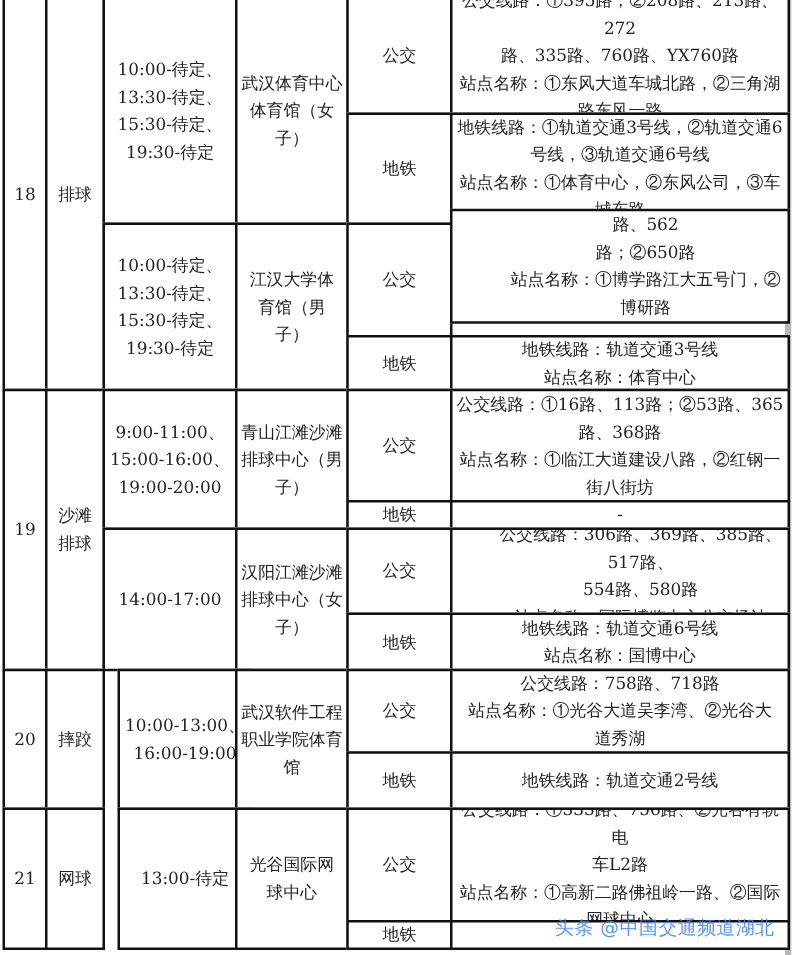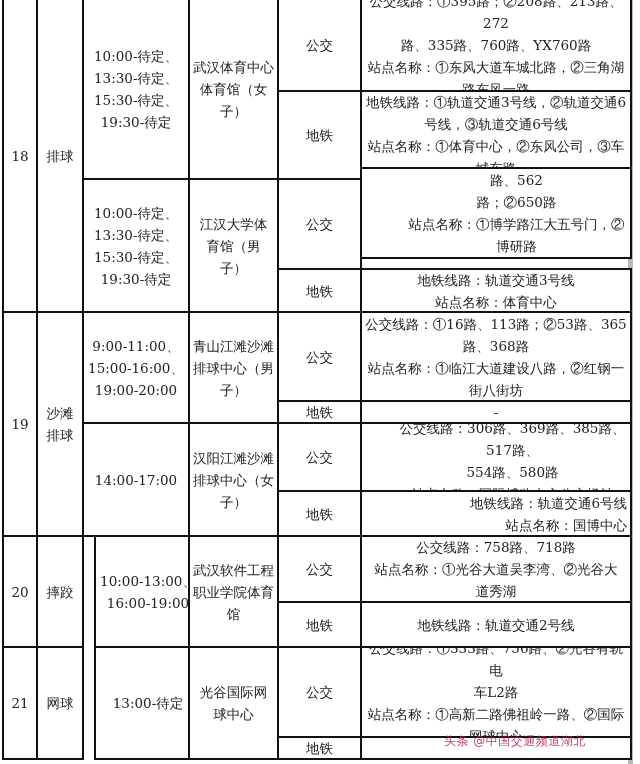--- a/index.html
+++ b/index.html
@@ -5,21 +5,21 @@
   html, body { margin:0; padding:0; background:#ffffff; }
   body { width:640px; height:764px; overflow:hidden; position:relative;
          font-family:"DejaVu Serif","Liberation Serif",serif; color:#222; }
   .shadow { position:absolute; left:628px; top:0; width:5px; height:764px; background:#b8b8b8; }
   .cell { position:absolute; box-sizing:border-box; border:2px solid #111;
           display:flex; align-items:center; justify-content:center; text-align:center;
           font-size:13.5px; line-height:22px; padding:0 3px; overflow:hidden; background:#fff; }
   .cell.lines { flex-direction:column; }
   .cell span { display:block; }
   .sans { font-family:"DejaVu Sans","Liberation Sans",sans-serif; }
-  .watermark { position:absolute; left:444px; top:733px; font-size:12px; color:#be185d;
+  .watermark { position:absolute; left:444px; top:733px; font-size:15px; color:#3b82f6;
                font-family:"DejaVu Sans","Liberation Sans",sans-serif; letter-spacing:0.5px;
                opacity:0.85; }
 </style>
 </head>
 <body>
 
 <div class="shadow"></div>
 
 <div id="table">
     <div class="cell lines" style="left: 2px; top: -2px; width: 36px; height: 315px;">
@@ -128,21 +128,21 @@
       <span>公交</span>
     </div>
     <div class="cell lines" style="left: 360px; top: 422px; width: 272px; height: 78px; padding-left: 36px;">
       <span>公交线路：306路、369路、385路、517路、</span>
       <span>554路、580路</span>
       <span>站点名称：国际博览中心公交场站</span>
     </div>
     <div class="cell lines sans" style="left: 277px; top: 490px; width: 85px; height: 47px;">
       <span>地铁</span>
     </div>
-    <div class="cell lines" style="left: 360px; top: 490px; width: 272px; height: 47px; align-items: flex-end;">
+    <div class="cell lines" style="left: 360px; top: 490px; width: 272px; height: 47px;">
       <span>地铁线路：轨道交通6号线</span>
       <span>站点名称：国博中心</span>
     </div>
     <div class="cell lines" style="left: 2px; top: 535px; width: 36px; height: 113px;">
       <span>20</span>
     </div>
     <div class="cell lines sans" style="left: 36px; top: 535px; width: 48px; height: 113px;">
       <span>摔跤</span>
     </div>
     <div class="cell lines" style="left: 94px; top: 535px; width: 108px; height: 113px;">

